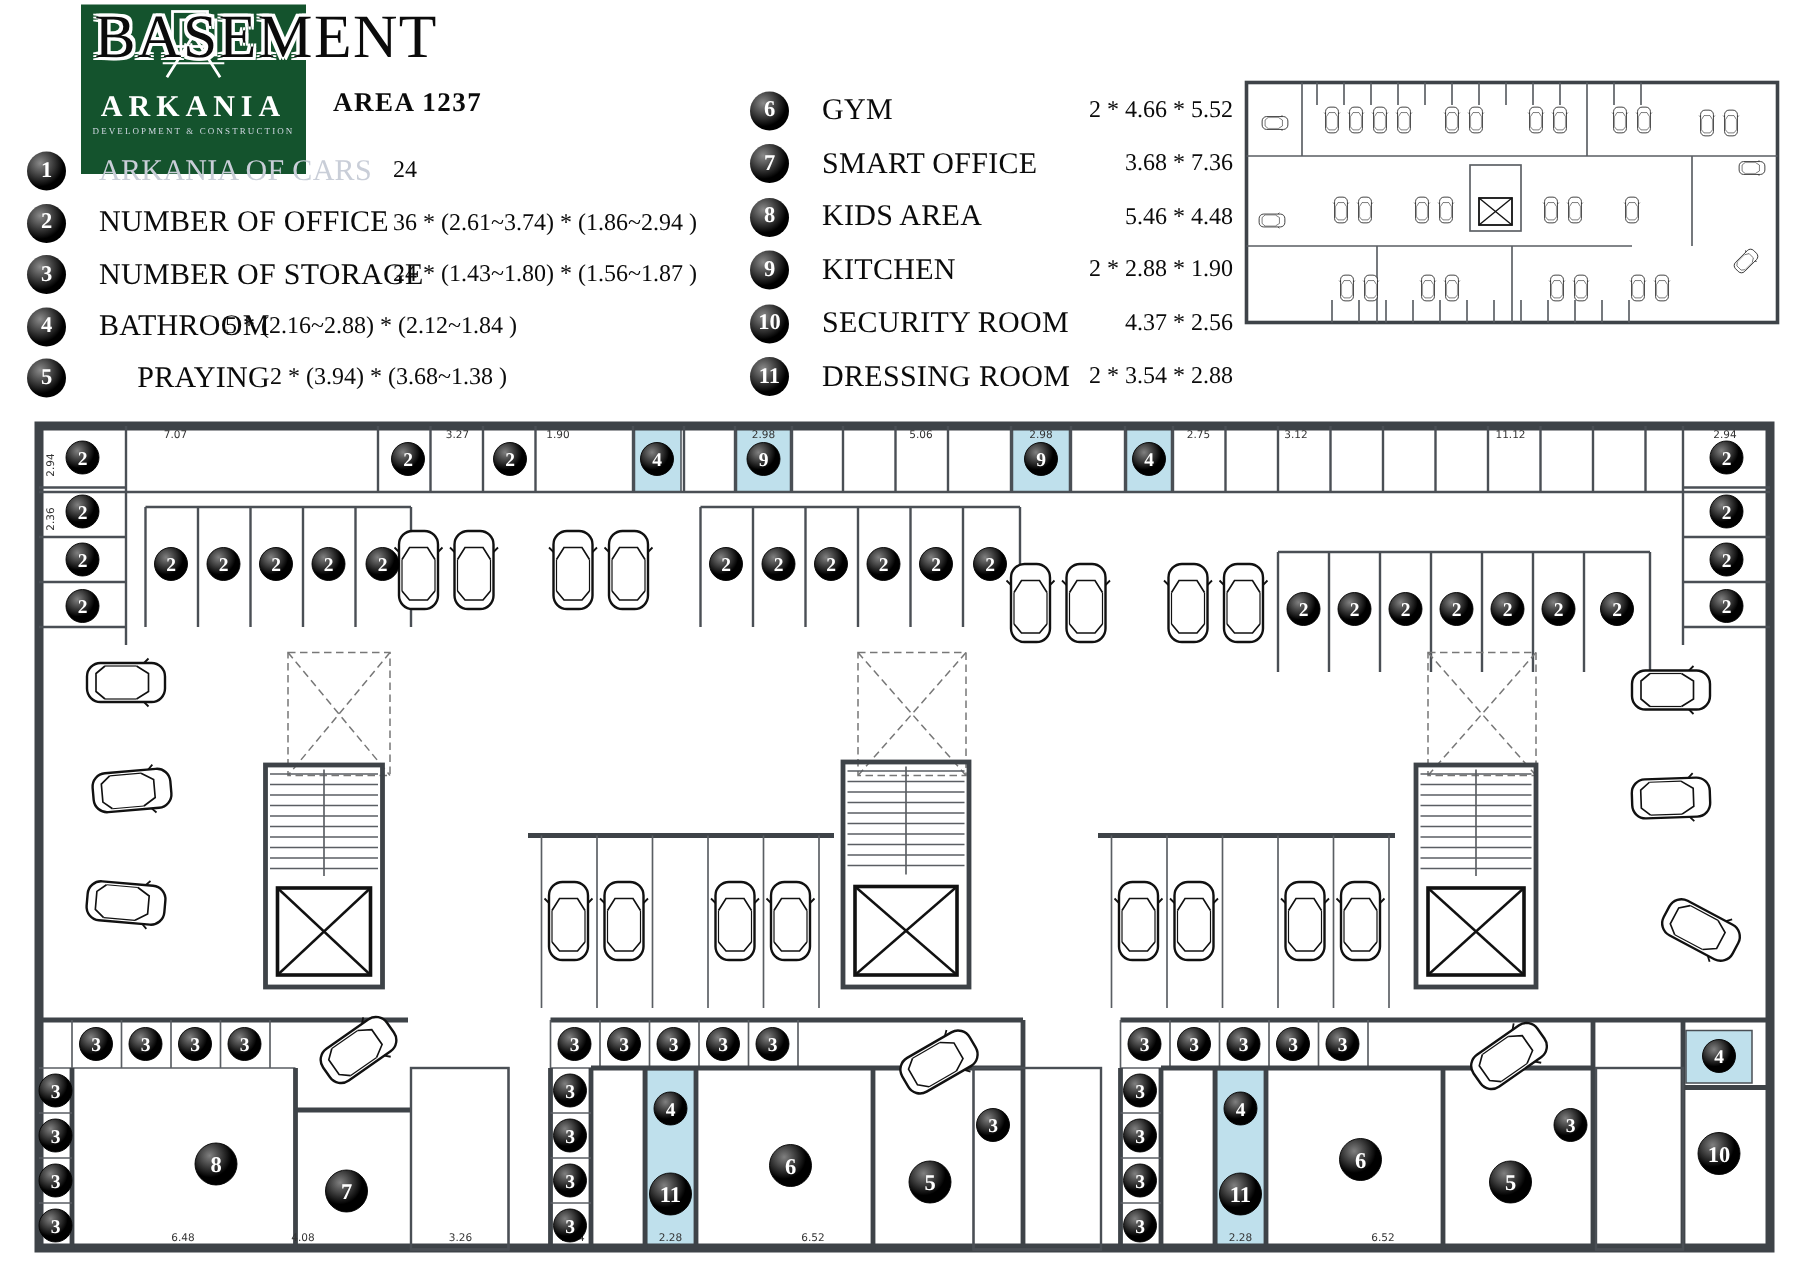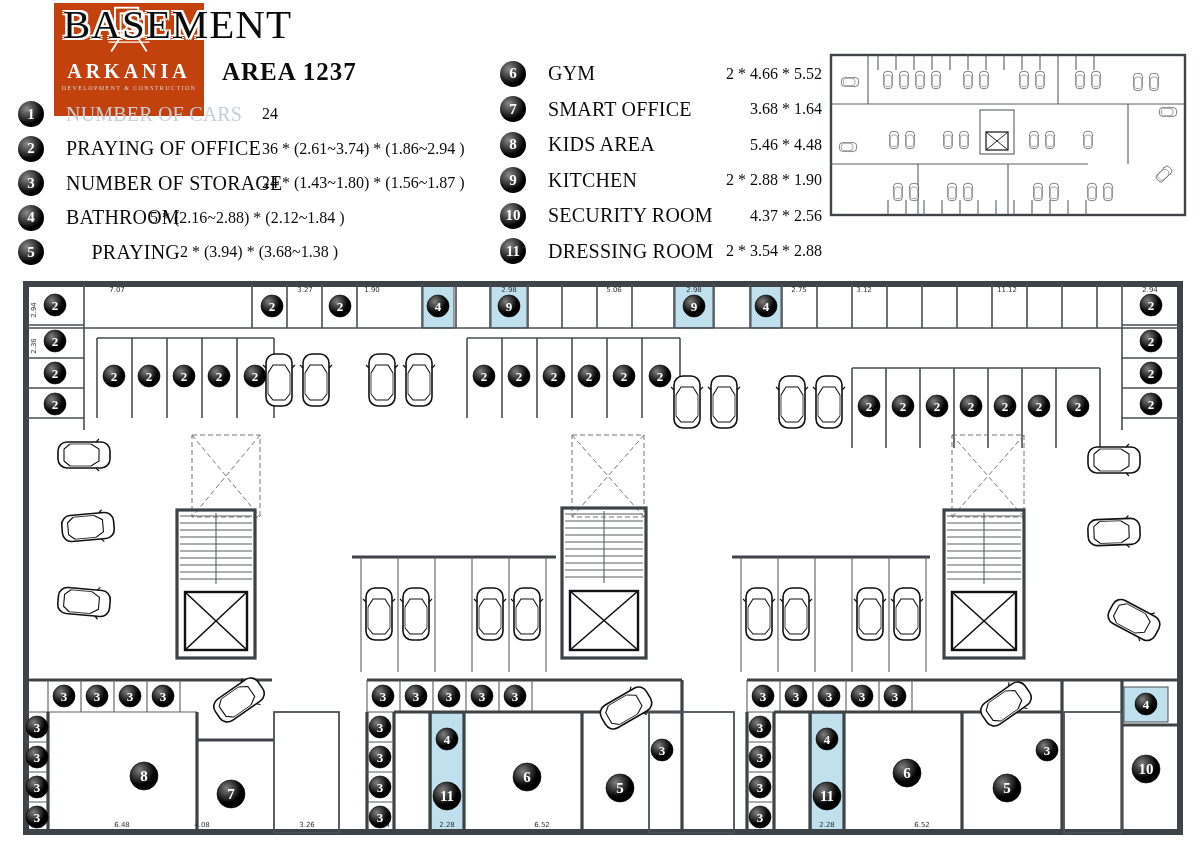--- a/index.html
+++ b/index.html
@@ -1,27 +1,27 @@
 <!DOCTYPE html>
 <html><head>
 <meta charset="utf-8">
 <style>
   html,body{margin:0;padding:0;}
   body{width:1200px;height:848px;background:#ffffff;position:relative;overflow:hidden;
        font-family:"Liberation Serif", serif;color:#0b0b0b;}
 
   
-  .logo{position:absolute;left:54px;top:3px;width:150px;height:113px;background:#c2410c;
+  .logo{position:absolute;left:54px;top:3px;width:150px;height:113px;background:#14532d;
         z-index:1;display:flex;flex-direction:column;align-items:center;}
   .logo-name{color:#fff;font-size:20px;font-weight:bold;letter-spacing:4px;margin-top:1px;}
   .logo-tag{color:#cfd6e0;font-size:6px;letter-spacing:1.4px;margin-top:2px;white-space:nowrap;}
   .title{position:absolute;left:63px;top:0;z-index:2;font-size:41px;font-weight:normal;letter-spacing:1px;
          text-shadow:-2px -2px 0 #fff,2px -2px 0 #fff,-2px 2px 0 #fff,2px 2px 0 #fff,
                      0 -2px 0 #fff,0 2px 0 #fff,-2px 0 0 #fff,2px 0 0 #fff;}
-  .subtitle{position:absolute;left:222px;top:58px;z-index:2;font-size:25px;font-weight:bold;letter-spacing:1px;}
+  .subtitle{position:absolute;left:222px;top:58px;z-index:2;font-size:18px;font-weight:bold;letter-spacing:1px;}
 
   
   .legend-col{position:absolute;z-index:2;}
   .legend-left{left:18px;top:97px;}
   .legend-right{left:500px;top:56px;}
   .legend-row{display:flex;align-items:center;height:34.5px;}
   .legend-right .legend-row{height:35.5px;}
   .badge{width:26px;height:26px;border-radius:50%;flex:none;
          background:radial-gradient(circle at 34% 30%, #8a8a8a, #000 62%);
          color:#fff;font-weight:bold;font-size:15px;display:flex;align-items:center;justify-content:center;}
@@ -79,26 +79,26 @@
   </svg>
   <div class="logo-name">ARKANIA</div>
   <div class="logo-tag">DEVELOPMENT &amp; CONSTRUCTION</div>
 </div>
 <div class="title">BASEMENT</div>
 <div class="subtitle">AREA 1237</div>
 
 <div class="legend-col legend-left">
   <div class="legend-row">
     <span class="badge">1</span>
-    <span class="legend-label">NUMBER OF CARS</span>
+    <span class="legend-label">ARKANIA OF CARS</span>
     <span class="legend-value">24</span>
   </div>
   <div class="legend-row">
     <span class="badge">2</span>
-    <span class="legend-label">PRAYING OF OFFICE</span>
+    <span class="legend-label">NUMBER OF OFFICE</span>
     <span class="legend-value">36 * (2.61~3.74) * (1.86~2.94 )</span>
   </div>
   <div class="legend-row">
     <span class="badge">3</span>
     <span class="legend-label">NUMBER OF STORAGE</span>
     <span class="legend-value">24 * (1.43~1.80) * (1.56~1.87 )</span>
   </div>
   <div class="legend-row">
     <span class="badge">4</span>
     <span class="legend-label">BATHROOM</span>
@@ -113,21 +113,21 @@
 
 <div class="legend-col legend-right">
   <div class="legend-row">
     <span class="badge">6</span>
     <span class="legend-label">GYM</span>
     <span class="legend-value">2 * 4.66 * 5.52</span>
   </div>
   <div class="legend-row">
     <span class="badge">7</span>
     <span class="legend-label">SMART OFFICE</span>
-    <span class="legend-value">3.68 * 1.64</span>
+    <span class="legend-value">3.68 * 7.36</span>
   </div>
   <div class="legend-row">
     <span class="badge">8</span>
     <span class="legend-label">KIDS AREA</span>
     <span class="legend-value">5.46 * 4.48</span>
   </div>
   <div class="legend-row">
     <span class="badge">9</span>
     <span class="legend-label">KITCHEN</span>
     <span class="legend-value">2 * 2.88 * 1.90</span>

